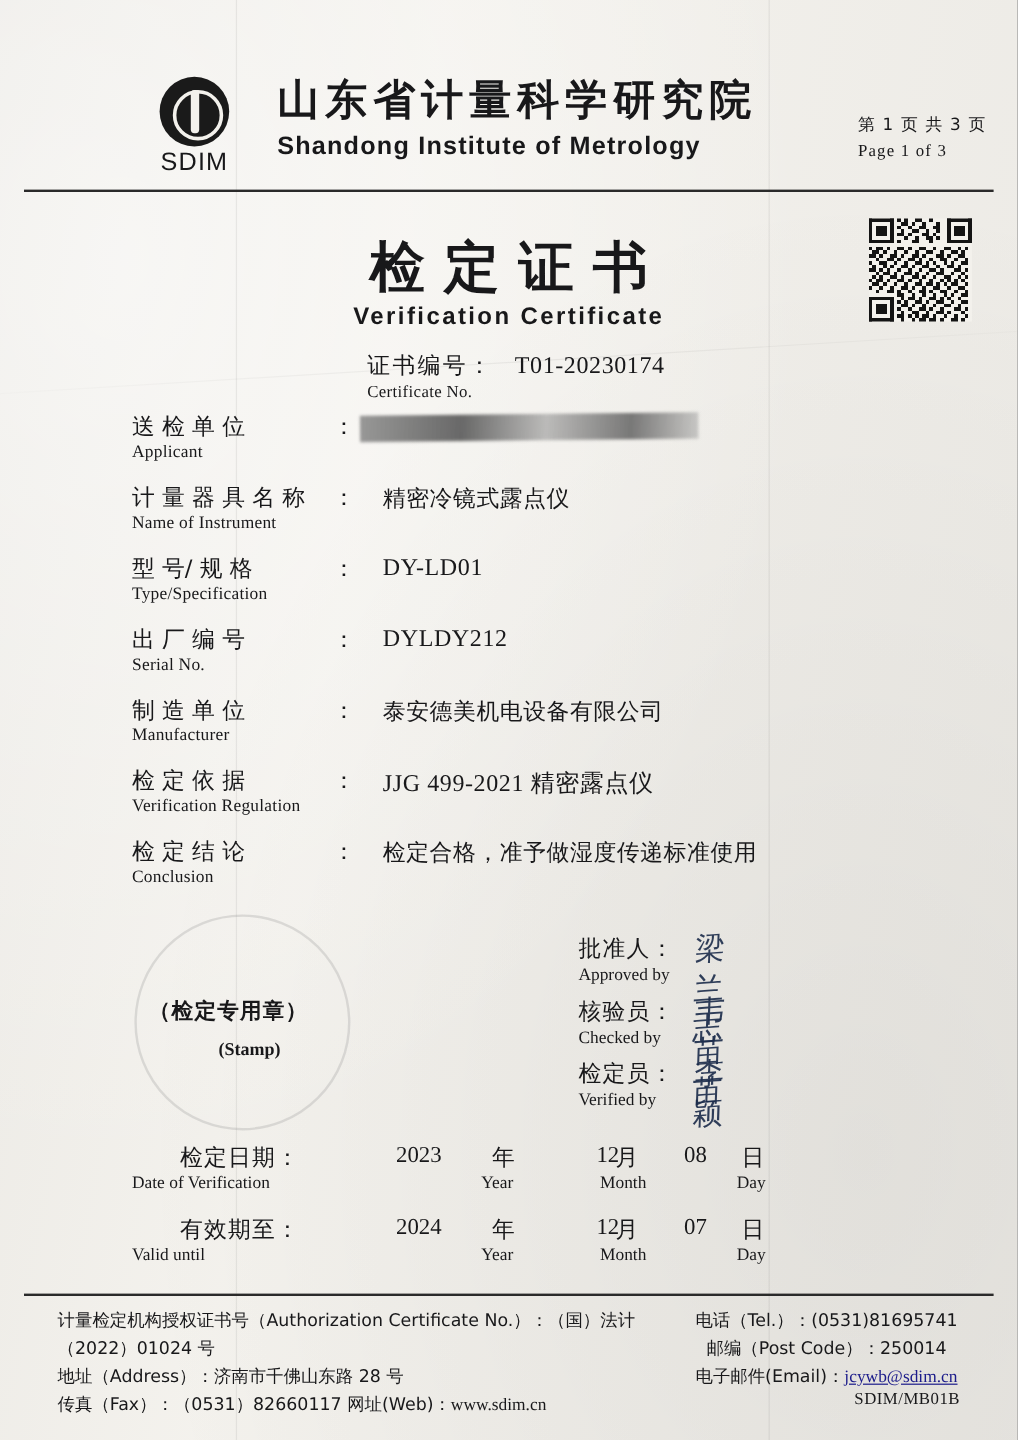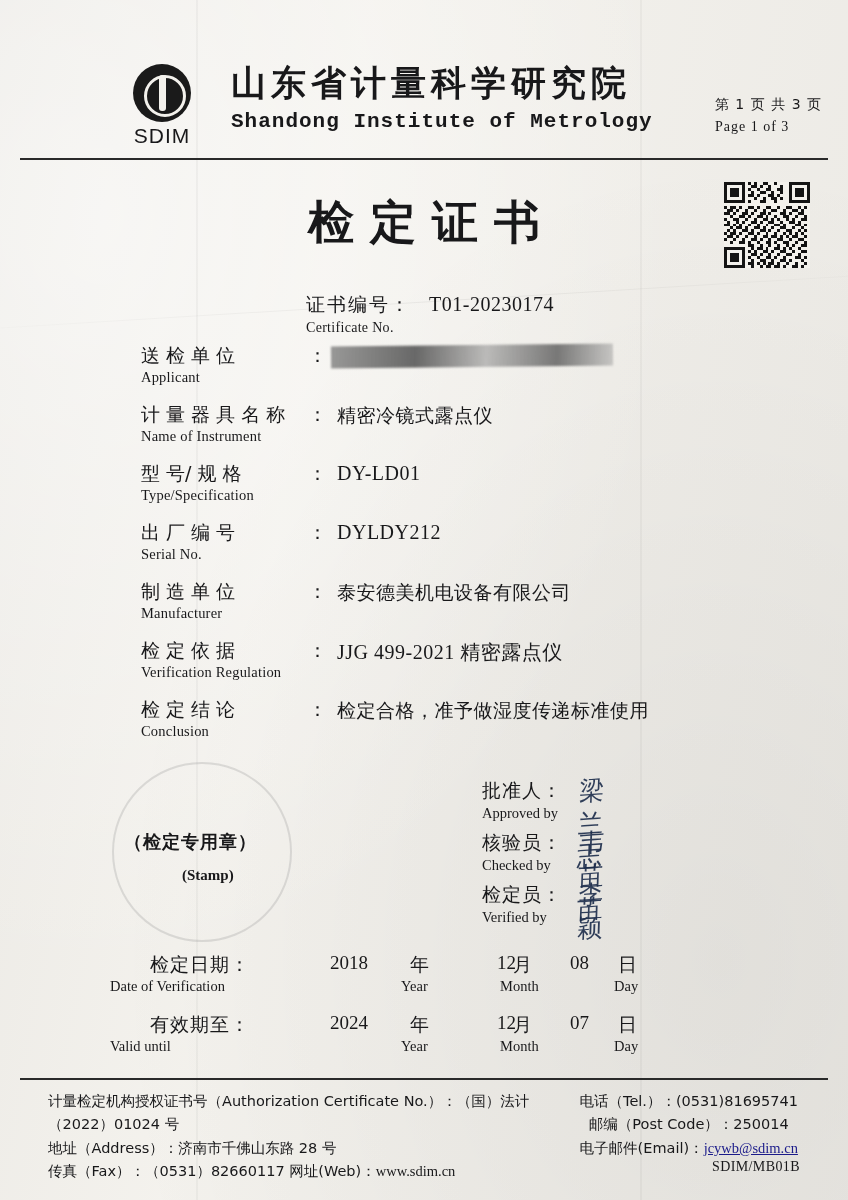--- a/index.html
+++ b/index.html
@@ -92,21 +92,21 @@
     top: 2px;
     font-family: "DejaVu Sans", sans-serif;
     font-weight: bold;
     font-size: 35px;
     letter-spacing: 5px;
   }
   .org-en {
     position: absolute;
     left: 205px;
     top: 52px;
-    font-family: Liberation Mono, monospace;
+    font-family: Liberation Sans, sans-serif;
     font-weight: bold;
     font-size: 21px;
     letter-spacing: 1px;
   }
   .page-no {
     position: absolute;
     right: 0;
     top: 36px;
     font-size: 14px;
     line-height: 1.55;
@@ -188,21 +188,20 @@
   
   .fields {
     position: absolute;
     top: 343px;
     left: 110px;
     right: 40px;
   }
   .field {
     position: relative;
     height: 59px;
-    margin-left: 31px;
   }
   .field .label-cn {
     position: absolute;
     left: 0;
     top: 0;
     width: 186px;
     font-family: "DejaVu Sans", sans-serif;
     font-size: 19px;
     display: flex;
     justify-content: space-between;
@@ -211,21 +210,21 @@
   .field .label-en {
     position: absolute;
     left: 0;
     top: 26px;
     font-family: "Liberation Serif", serif;
     font-size: 14.5px;
     letter-spacing: 0.2px;
   }
   .field .value {
     position: absolute;
-    left: 196px;
+    left: 209px;
     top: 1px;
     font-family: "DejaVu Sans", sans-serif;
     font-size: 19px;
     letter-spacing: 0.5px;
   }
   .field .value.latin {
     font-family: "Liberation Serif", serif;
     font-size: 20px;
   }
   .redacted {
@@ -403,20 +402,21 @@
     <div class="org-cn">山东省计量科学研究院</div>
     <div class="org-en">Shandong  Institute  of  Metrology</div>
     <div class="page-no">
       <div class="cn">第 1 页  共 3 页</div>
       <div class="en">Page  1  of  3</div>
     </div>
   </div>
   <div class="rule-top"></div>
 
   <div class="title-cn">检定证书</div>
+  <div class="title-en">Verification    Certificate</div>
 
   <div class="qr">
     <svg viewBox="0 0 29 29" width="86" height="86" shape-rendering="crispEdges" aria-hidden="true">
       <rect width="29" height="29" fill="#f3f1ec"></rect>
       <g fill="#141414">
         <rect x="0" y="0" width="7" height="1"></rect>
           <rect x="0" y="6" width="7" height="1"></rect>
         <rect x="0" y="0" width="1" height="7"></rect>
           <rect x="6" y="0" width="1" height="7"></rect>
         <rect x="2" y="2" width="3" height="3"></rect>
@@ -733,21 +733,21 @@
       <div class="cn">检定员：</div>
       <div class="en">Verified by</div>
       <div class="hand">李 颖</div>
     </div>
   </div>
 
   <div class="dates">
     <div class="date-row">
       <div class="label-cn">检定日期：</div>
       <div class="label-en">Date of Verification</div>
-      <div class="num p-year">2018</div>
+      <div class="num p-year">2023</div>
       <div class="unit-cn p-year-u">年</div>
       <div class="unit-en p-year-ue">Year</div>
       <div class="num p-month">12</div>
       <div class="unit-cn p-month-u">月</div>
       <div class="unit-en p-month-ue">Month</div>
       <div class="num p-day">08</div>
       <div class="unit-cn p-day-u">日</div>
       <div class="unit-en p-day-ue">Day</div>
     </div>
     <div class="date-row">

